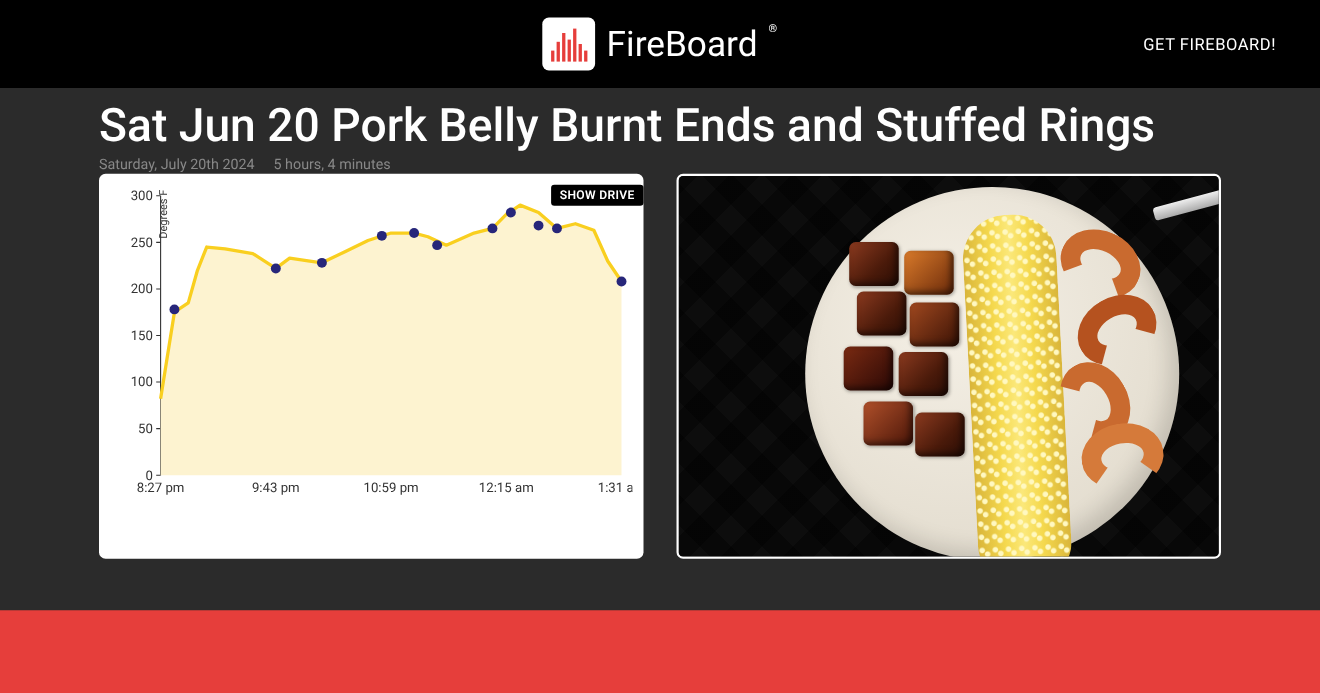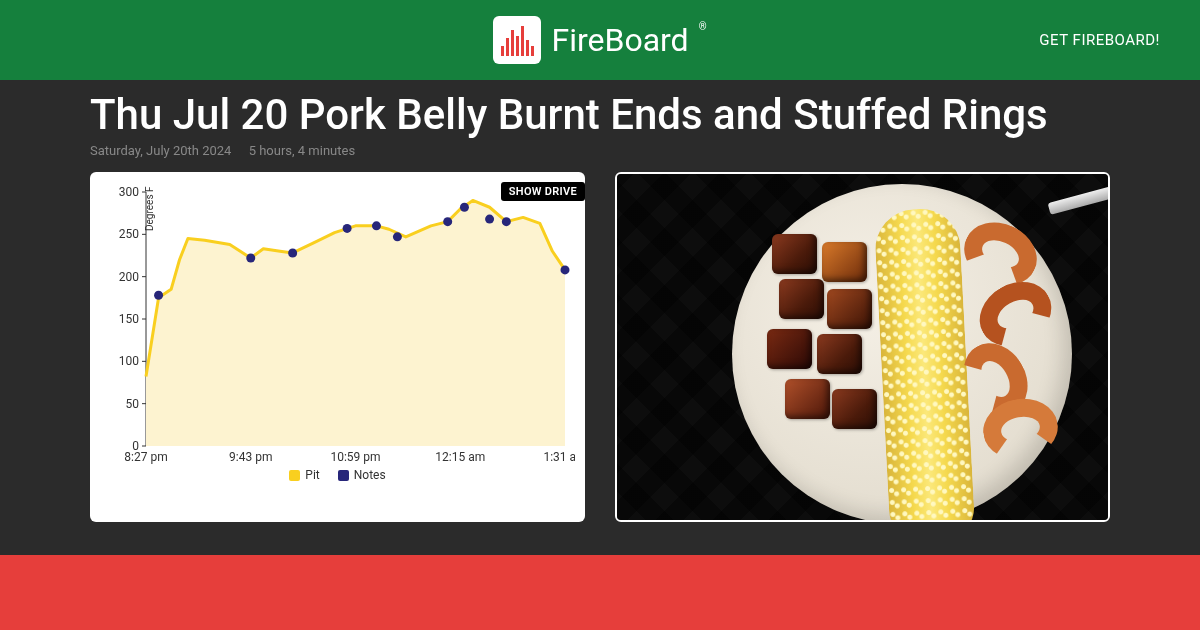--- a/index.html
+++ b/index.html
@@ -5,21 +5,21 @@
   * { margin: 0; padding: 0; box-sizing: border-box; }
   body {
     width: 1200px;
     height: 630px;
     font-family: -apple-system, BlinkMacSystemFont, "Segoe UI", Roboto, sans-serif;
     background: #e63e3b;
     overflow: hidden;
   }
   .header {
     height: 80px;
-    background: #15803d;
+    background: #000000;
     display: flex;
     align-items: center;
     justify-content: center;
     position: relative;
   }
   .logo-container {
     display: flex;
     align-items: center;
     gap: 10px;
   }
@@ -69,21 +69,20 @@
   }
   .title {
     color: #fff;
     font-size: 42px;
     font-weight: 500;
     margin-bottom: 4px;
   }
   .subtitle {
     color: #888;
     font-size: 13px;
-    margin-bottom: 14px;
   }
   .subtitle span { margin-right: 14px; }
   .panels {
     display: flex;
     gap: 30px;
   }
   .chart-panel {
     width: 495px;
     height: 350px;
     background: #fff;
@@ -235,21 +234,21 @@
         <span style="height:10px"></span>
       </div>
     </div>
     <span class="logo-text">FireBoard</span>
     <span class="logo-reg">®</span>
   </div>
   <a class="get-btn">GET FIREBOARD!</a>
 </div>
 
 <div class="content">
-  <h1 class="title">Thu Jul 20 Pork Belly Burnt Ends and Stuffed    Rings</h1>
+  <h1 class="title">Sat Jun 20 Pork Belly Burnt Ends and Stuffed    Rings</h1>
   <div class="subtitle">
     <span>Saturday, July 20th 2024</span>
     <span>5 hours, 4 minutes</span>
   </div>
 
   <div class="panels">
     <div class="chart-panel">
       <div class="show-drive">SHOW DRIVE</div>
       <div class="chart-area">
         <div class="y-axis-label">Degrees F</div>
@@ -283,30 +282,20 @@
             <circle cx="389.58" cy="33.093333333333334" r="4.5" fill="#27267a"></circle>
             <circle cx="406.34" cy="35.63333333333334" r="4.5" fill="#27267a"></circle>
             <circle cx="465" cy="83.89333333333333" r="4.5" fill="#27267a"></circle>
             <text x="46" y="275" text-anchor="middle" class="tick-label">8:27 pm</text>
             <text x="150.75" y="275" text-anchor="middle" class="tick-label">9:43 pm</text>
             <text x="255.5" y="275" text-anchor="middle" class="tick-label">10:59 pm</text>
             <text x="360.25" y="275" text-anchor="middle" class="tick-label">12:15 am</text>
             <text x="465" y="275" text-anchor="middle" class="tick-label">1:31 am</text>
           </svg>
       </div>
-      <div class="legend">
-        <div class="legend-item">
-          <div class="legend-swatch" style="background:#f9cf1f"></div>
-          <span>Pit</span>
-        </div>
-        <div class="legend-item">
-          <div class="legend-swatch" style="background:#27267a"></div>
-          <span>Notes</span>
-        </div>
-      </div>
     </div>
 
     <div class="photo-panel">
       <div class="photo-bg"></div>
       <div class="plate"></div>
       <div class="burnt-ends">
         <div class="cube" style="left:5px;top:0"></div>
         <div class="cube" style="left:55px;top:8px;background:linear-gradient(135deg,#d97a2a,#6b2a0a)"></div>
         <div class="cube" style="left:12px;top:45px"></div>
         <div class="cube" style="left:60px;top:55px;background:linear-gradient(135deg,#a0481f,#3a1205)"></div>

